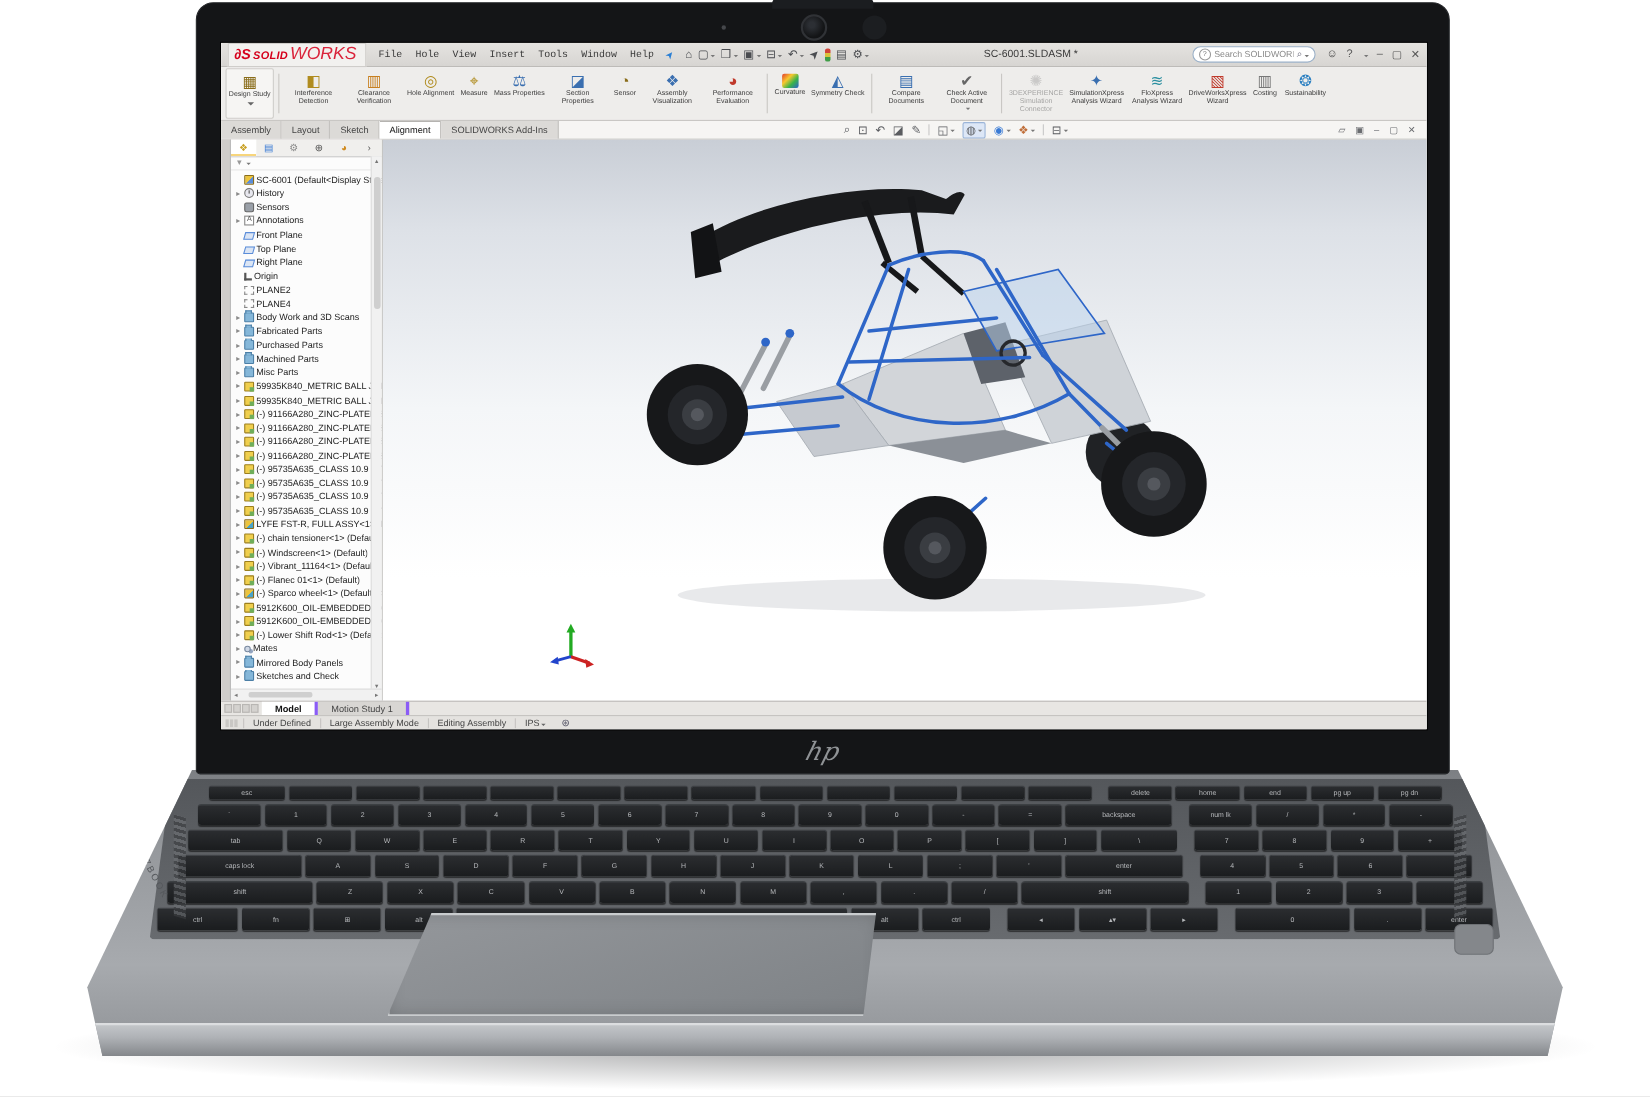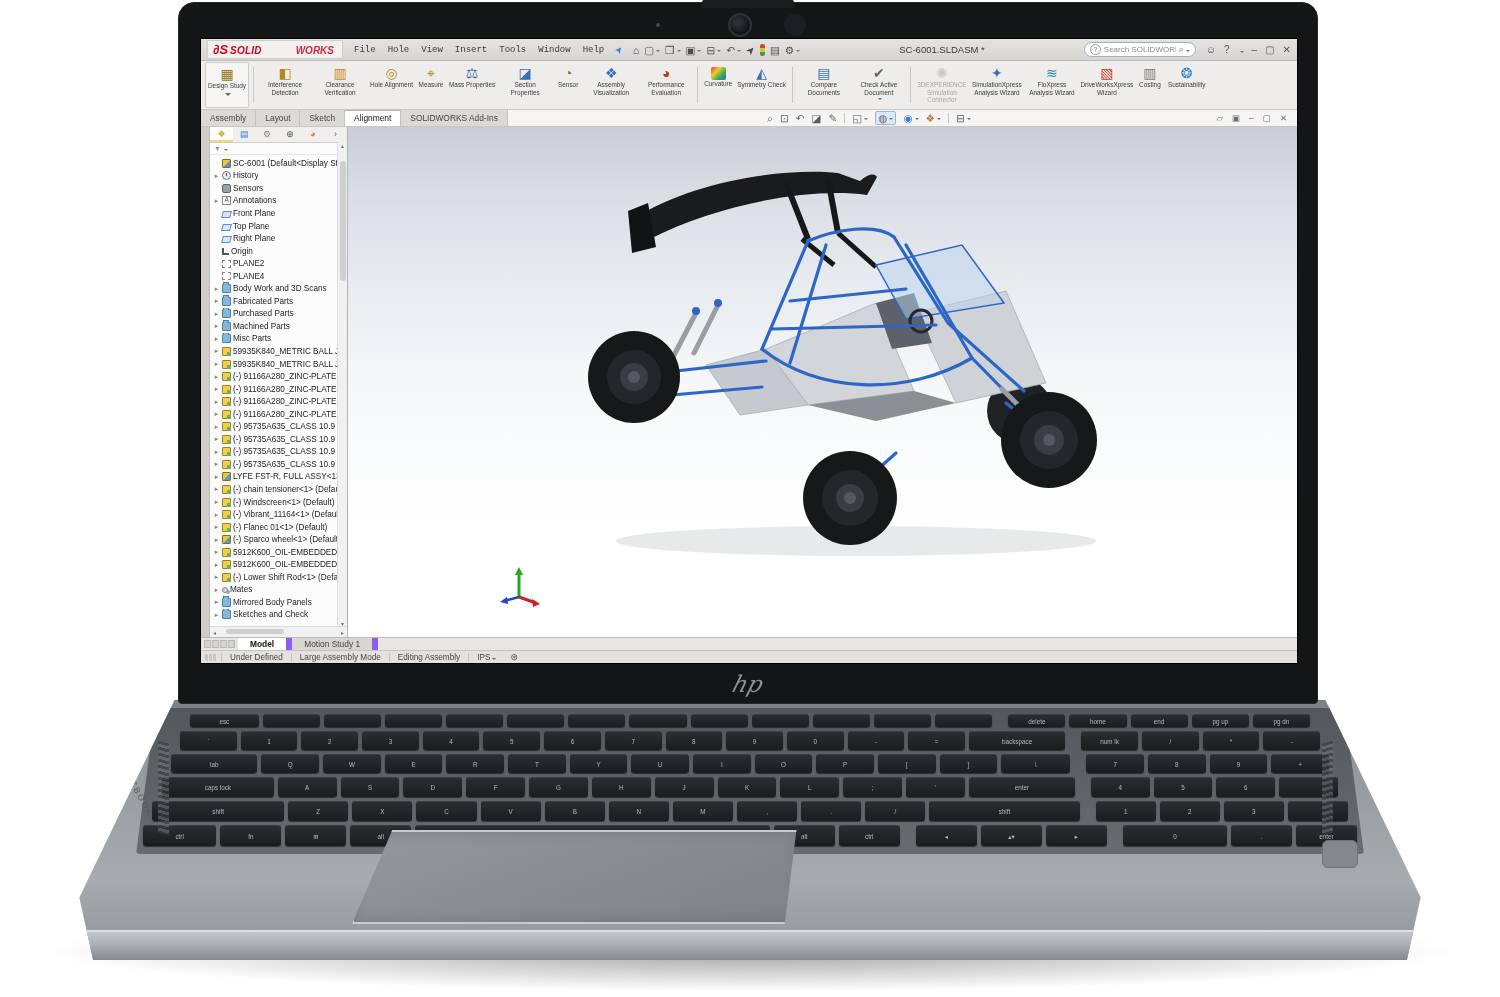--- a/index.html
+++ b/index.html
@@ -55,21 +55,21 @@
     clip-path:polygon(1% 0,99% 0,98.2% 100%,1.8% 100%);box-shadow:inset 0 2px 0 #dcdee0;}
 
   
   .sw{position:absolute;inset:0;font-size:9px;color:#333;background:#fff;}
   .sw-titlebar{height:22px;background:linear-gradient(#e5e3e0,#d7d5d2);display:flex;align-items:center;
     padding:0 6px;gap:6px;border-bottom:1px solid #bdbbb8;box-sizing:border-box;}
   .swlogo{background:#f2f1ef;border:1px solid #cfcdca;padding:1px 8px 1px 5px;display:flex;align-items:baseline;
     gap:2px;color:#d6001c;font-style:italic;}
   .swlogo .mark{font-size:13px;font-weight:bold;}
   .swlogo .bold{font-size:10px;font-weight:bold;letter-spacing:.2px;}
-  .swlogo .light{font-size:10px;font-weight:bold;opacity:.85;margin-left:32px;}
+  .swlogo .light{font-size:16px;font-weight:normal;opacity:.85;}
   .menus{display:flex;gap:2px;}
   .menus span{padding:2px 5px;color:#3a3a3a;font-size:9px;font-family:Liberation Mono, monospace;}
   .pin{color:#2a7fd4;font-size:9px;transform:rotate(-50deg);}
   .qa{display:flex;gap:5px;align-items:center;margin-left:4px;}
   .qicon{font-size:10.5px;color:#4a4c50;display:flex;align-items:center;}
   .qicon.sel{transform:rotate(-45deg);}
   .qicon.traffic{width:5px;height:12px;border-radius:2px;
     background:linear-gradient(#d04438 0 33%,#d9c23c 33% 66%,#3f9d47 66%);}
   .dd::after{content:"";display:inline-block;margin-left:2px;border:2.6px solid transparent;
     border-top-color:#777;transform:translateY(2px);}
@@ -143,21 +143,21 @@
 
   .viewport{flex:1;position:relative;overflow:hidden;
     background:linear-gradient(180deg,#c9ced6 0%,#dde1e7 16%,#f4f6f8 48%,#ffffff 78%);}
   .car{position:absolute;left:228px;top:26px;width:552px;height:412px;}
   .triad{position:absolute;left:150px;top:436px;width:44px;height:46px;}
 
   .modeltabs{position:absolute;bottom:13px;left:0;right:0;height:13px;background:#e8e6e3;
     border-top:1px solid #bdbbb8;display:flex;align-items:stretch;font-size:8.4px;box-sizing:border-box;}
   .grip{display:flex;gap:1px;padding:2px 3px;}
   .grip i{width:7px;background:#d4d2cf;border:1px solid #b8b6b3;box-sizing:border-box;}
-  .mtab{padding:0 12px;display:flex;align-items:center;background:#d8d6d3;border-right:6px solid #8b5cf6;color:#444;}
+  .mtab{padding:0 12px;display:flex;align-items:center;background:#d8d6d3;border-right:3px solid #8b5cf6;color:#444;}
   .mtab.active{background:#fff;font-weight:bold;color:#111;}
   .sw-status{position:absolute;bottom:0;height:13px;left:0;right:0;background:#e4e2df;border-top:1px solid #c6c4c1;
     display:flex;align-items:center;font-size:8.2px;color:#444;padding:0 4px;box-sizing:border-box;}
   .st-grip{display:flex;gap:1px;margin-right:5px;}
   .st-grip i{width:3px;height:7px;background:#c9c7c4;}
   .st-left{flex:1;}
   .st-seg{padding:0 8px;border-left:1px solid #c6c4c1;white-space:nowrap;}
   .st-seg.dd::after{border-top-color:#666;}
   .globe{font-size:9px;color:#556;padding-left:6px;}
 </style>

